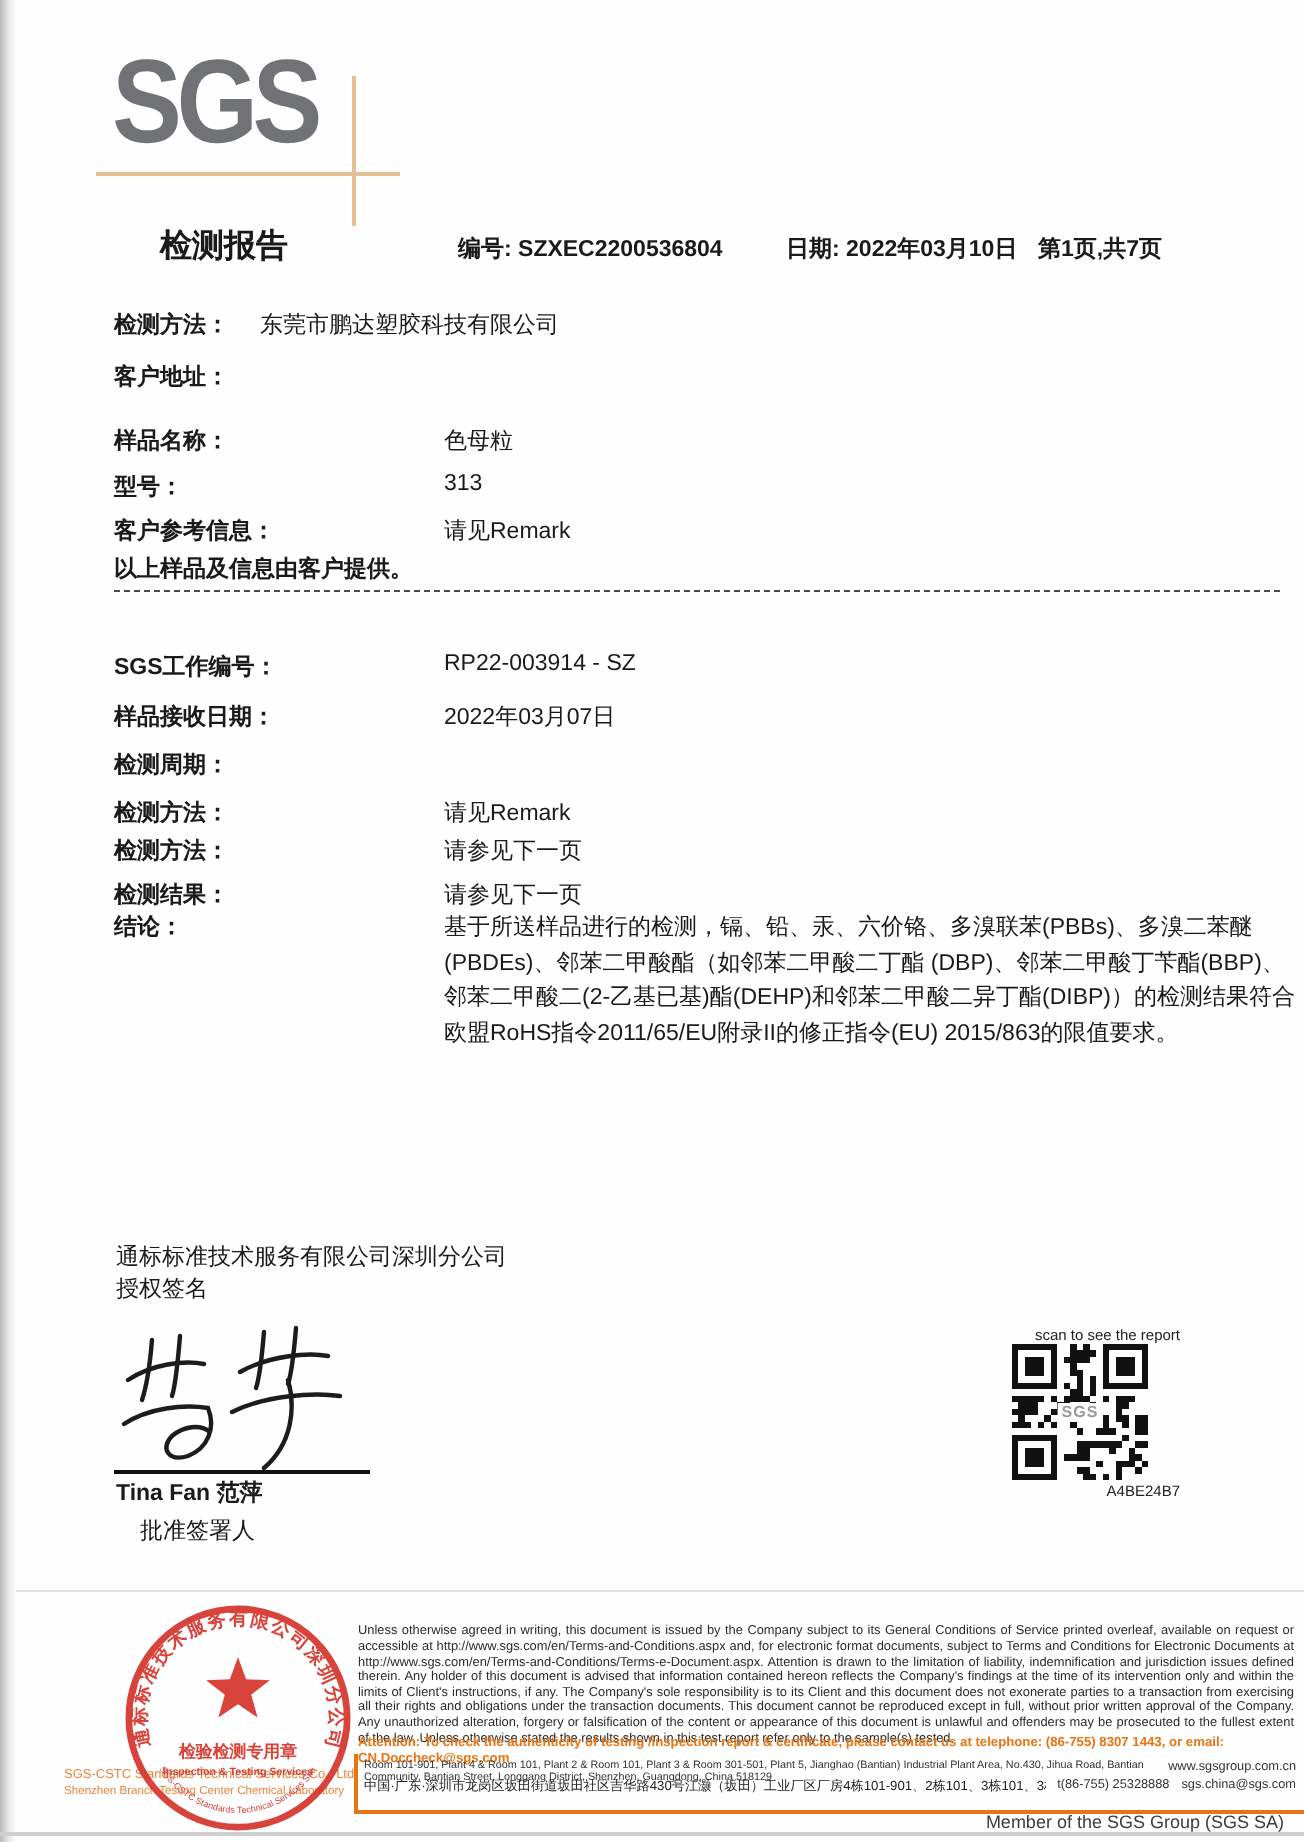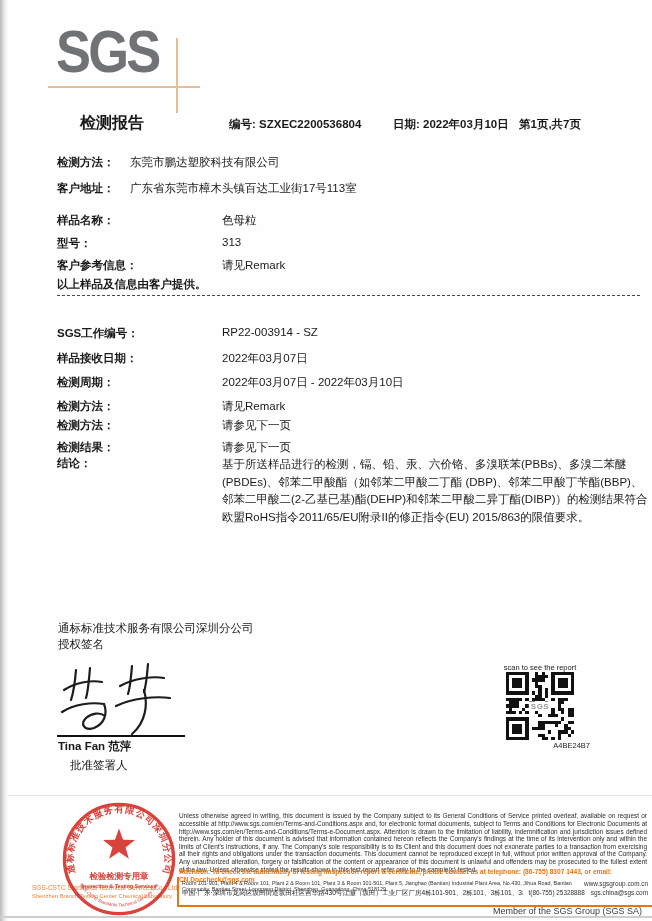--- a/index.html
+++ b/index.html
@@ -30,21 +30,21 @@
   .conclusion{position:absolute;left:222px;top:456px;width:430px;font-size:11.5px;
         line-height:17.5px;text-align:left;}
 
   .sig-company{position:absolute;left:58px;top:621px;font-size:11.5px;}
   .sig-auth{position:absolute;left:58px;top:637px;font-size:11.5px;}
   .sig-svg{position:absolute;left:58px;top:660px;}
   .sig-line{position:absolute;left:57px;top:735px;width:128px;height:2px;background:#111;}
   .sig-name{position:absolute;left:58px;top:739px;font-size:11.5px;font-weight:bold;}
   .sig-title{position:absolute;left:70px;top:758px;font-size:11.5px;}
 
-  .qr-scan{position:absolute;left:490px;top:663px;width:100px;text-align:center;font-size:7.5px;color:#222;}
+  .qr-scan{position:absolute;left:490px;top:663px;width:100px;text-align:right;font-size:7.5px;color:#222;}
   .qr-box{position:absolute;left:506px;top:672px;width:68px;height:68px;}
   .qr-box svg{width:68px;height:68px;shape-rendering:crispEdges;}
   .qr-overlay{position:absolute;left:50%;top:50%;transform:translate(-50%,-50%);
         background:#fff;padding:0 2px;font-size:8px;font-weight:bold;color:#9a9a9a;letter-spacing:.5px;}
   .qr-code-text{position:absolute;left:490px;top:741px;width:100px;text-align:right;font-size:7.5px;color:#222;}
 
   
   .stamp{position:absolute;left:60px;top:800px;width:118px;height:118px;opacity:.9;z-index:5;}
   .cstc-1{position:absolute;left:32px;top:884px;font-size:6.5px;color:#e8863c;white-space:nowrap;z-index:2;}
   .cstc-2{position:absolute;left:32px;top:893px;font-size:5.8px;color:#e8863c;white-space:nowrap;z-index:2;}
@@ -73,38 +73,36 @@
   <div class="tan-v"></div>
 
   <div class="doc-title">检测报告</div>
   <div class="head-item" style="left:229px">编号: SZXEC2200536804</div>
   <div class="head-item" style="left:393px">日期: 2022年03月10日</div>
   <div class="head-item" style="left:519px">第1页,共7页</div>
 
   <div class="lbl" style="top:155px">检测方法：</div>
   <div class="val v130" style="top:155px">东莞市鹏达塑胶科技有限公司</div>
   <div class="lbl" style="top:181px">客户地址：</div>
-  <div class="val v130" style="top:181px">广东省东莞市樟木头镇百达工业街17号113室</div>
 
   <div class="lbl" style="top:213px">样品名称：</div>
   <div class="val v222" style="top:213px">色母粒</div>
   <div class="lbl" style="top:236px">型号：</div>
   <div class="val v222" style="top:236px">313</div>
   <div class="lbl" style="top:258px">客户参考信息：</div>
   <div class="val v222" style="top:258px">请见Remark</div>
   <div class="note" style="top:277px">以上样品及信息由客户提供。</div>
 
   <div class="dash-sep"></div>
 
   <div class="lbl" style="top:326px">SGS工作编号：</div>
   <div class="val v222" style="top:326px">RP22-003914 - SZ</div>
   <div class="lbl" style="top:351px">样品接收日期：</div>
   <div class="val v222" style="top:351px">2022年03月07日</div>
   <div class="lbl" style="top:375px">检测周期：</div>
-  <div class="val v222" style="top:375px">2022年03月07日 - 2022年03月10日</div>
   <div class="lbl" style="top:399px">检测方法：</div>
   <div class="val v222" style="top:399px">请见Remark</div>
   <div class="lbl" style="top:418px">检测方法：</div>
   <div class="val v222" style="top:418px">请参见下一页</div>
   <div class="lbl" style="top:440px">检测结果：</div>
   <div class="val v222" style="top:440px">请参见下一页</div>
 
   <div class="lbl" style="top:456px">结论：</div>
   <div class="conclusion">基于所送样品进行的检测，镉、铅、汞、六价铬、多溴联苯(PBBs)、多溴二苯醚(PBDEs)、邻苯二甲酸酯（如邻苯二甲酸二丁酯 (DBP)、邻苯二甲酸丁苄酯(BBP)、邻苯二甲酸二(2-乙基已基)酯(DEHP)和邻苯二甲酸二异丁酯(DIBP)）的检测结果符合欧盟RoHS指令2011/65/EU附录II的修正指令(EU) 2015/863的限值要求。</div>
 

